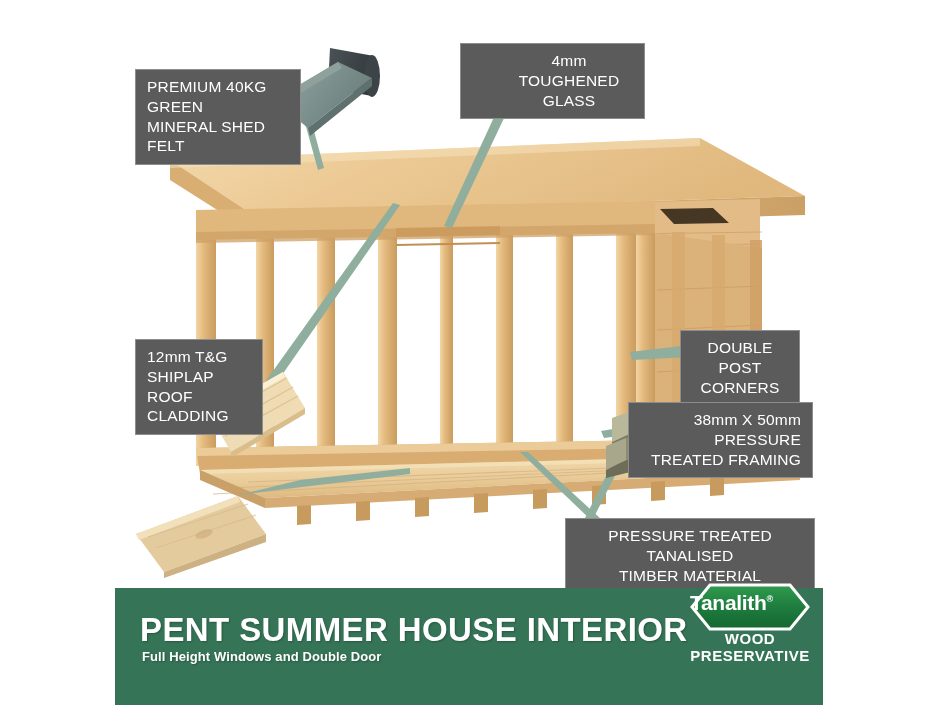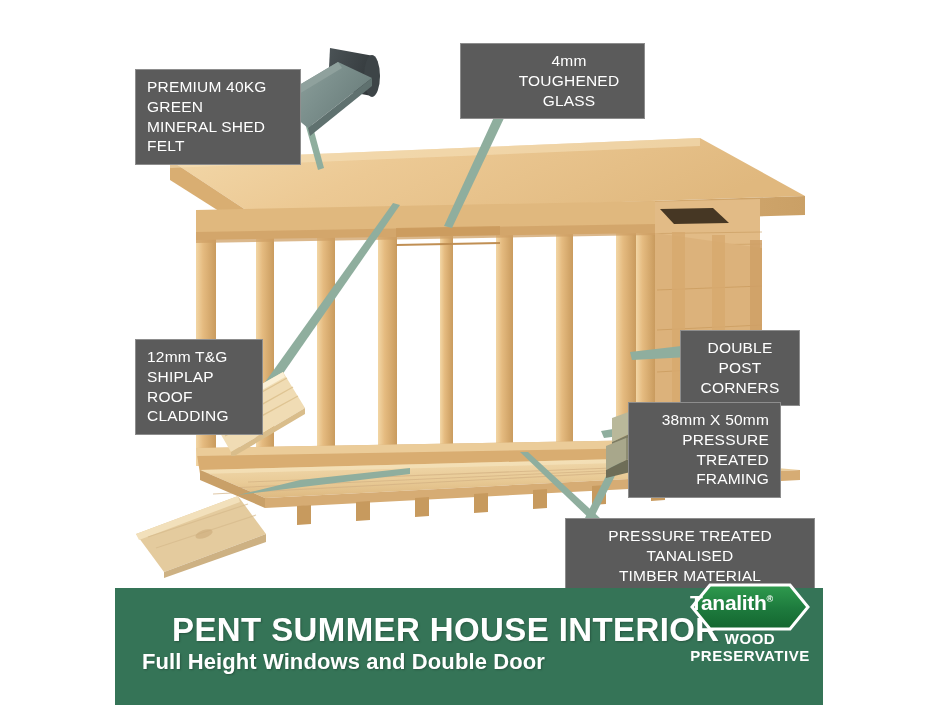--- a/index.html
+++ b/index.html
@@ -39,26 +39,25 @@
     left: 115px; top: 588px;
     width: 708px; height: 117px;
     background: #357457;
   }
   #banner-title {
     position: absolute; left: 25px; top: 23px;
     color: #ffffff;
     font-size: 33px; font-weight: bold;
     letter-spacing: .4px;
     text-shadow: 1px 1px 2px rgba(0,0,0,.25);
-    margin-left: 32px;
   }
   #banner-sub {
     position: absolute; left: 27px; top: 61px;
     color: #ffffff;
-    font-size: 22px; font-weight: bold;
+    font-size: 13px; font-weight: bold;
     letter-spacing: .1px;
     text-shadow: 1px 1px 2px rgba(0,0,0,.25);
   }
 
   
   #logo { position: absolute; left: 690px; top: 583px; width: 120px; height: 72px; }
   #logo-word {
     position: absolute; left: 0; top: 8px; width: 120px;
     color: #ffffff;
     font-size: 21px; font-weight: bold; letter-spacing: -.3px;
@@ -293,21 +292,21 @@
 
   <div class="callout c-center" style="left:460px; top:43px; width:185px;padding-left:44px;">4mm TOUGHENED GLASS</div>
 
   <div class="callout c-left" style="left:135px; top:312px; width:128px;">12mm T&amp;G
 SHIPLAP ROOF
 CLADDING</div>
 
   <div class="callout c-center" style="left:680px; top:330px; width:120px;">DOUBLE POST
 CORNERS</div>
 
-  <div class="callout c-right" style="left:628px; top:402px; width:153px;">38mm X 50mm
+  <div class="callout c-right" style="left:628px; top:402px; width:185px;">38mm X 50mm
 PRESSURE
 TREATED FRAMING</div>
 
 
   <div class="callout c-center" style="left:565px; top:518px; width:250px;">PRESSURE TREATED TANALISED
 TIMBER MATERIAL THROUGHOUT.</div>
 
   <div id="banner">
     <div id="banner-title">PENT SUMMER HOUSE INTERIOR</div>
     <div id="banner-sub">Full Height Windows and Double Door</div>

